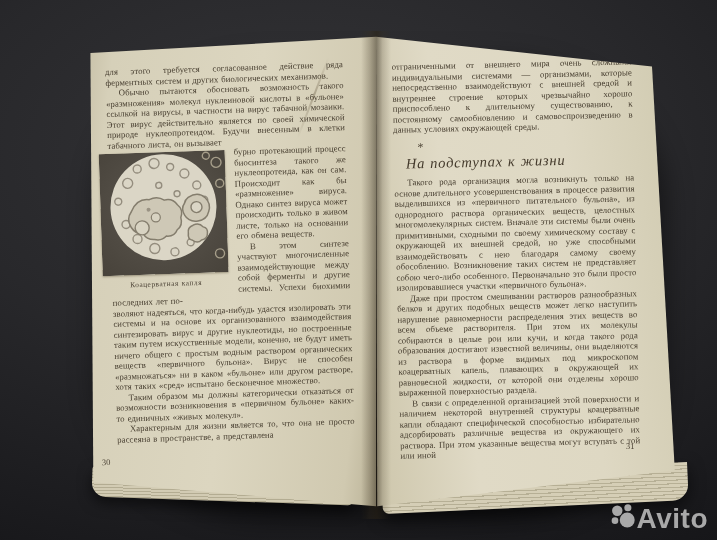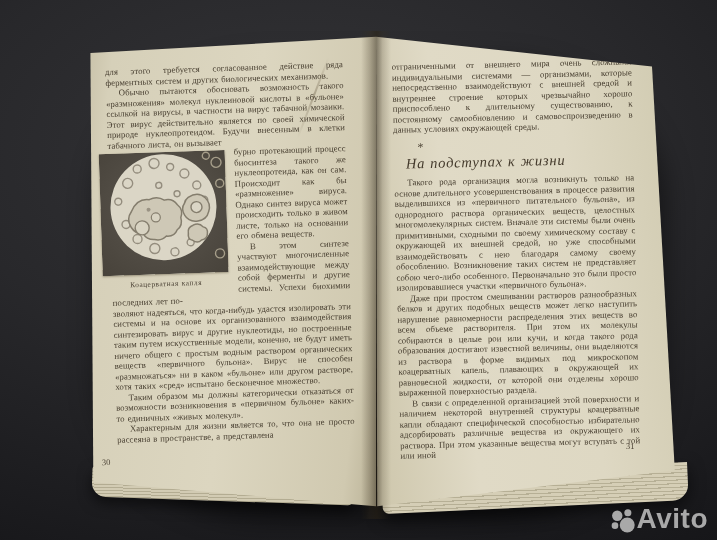--- a/index.html
+++ b/index.html
@@ -64,21 +64,21 @@
     position:absolute;left:228px;top:22px;width:2px;height:86px;
     background:linear-gradient(to bottom,rgba(84,70,46,0),rgba(84,70,46,.32) 45%,rgba(84,70,46,0));
     transform:rotate(21deg);z-index:3;
   }
   .gutter{
     position:absolute;left:277px;top:-2px;width:30px;height:102%;z-index:6;
     background:linear-gradient(90deg,rgba(58,48,30,0) 0%,rgba(58,48,30,.28) 30%,rgba(44,36,22,.5) 52%,rgba(58,48,30,.2) 72%,rgba(58,48,30,0) 100%);
     pointer-events:none;
   }
   .watermark{
-    position:absolute;right:9px;bottom:5px;display:flex;align-items:flex-end;gap:0;z-index:10;
+    position:absolute;right:9px;bottom:5px;display:flex;align-items:flex-start;gap:0;z-index:10;
     opacity:.88;
     margin-top:40px;
   }
   .wm-logo{width:27px;height:27px;fill:#bdbdbd;}
   .wm-text{
     font-family:"Liberation Sans", sans-serif;font-weight:bold;font-size:28px;color:#bdbdbd;
     letter-spacing:.5px;
   }
   .ph-ring{fill:none;stroke:#948d7e;stroke-width:1.4;}
   .ph-ring-dark{fill:none;stroke:#a59d89;stroke-width:1.4;}

